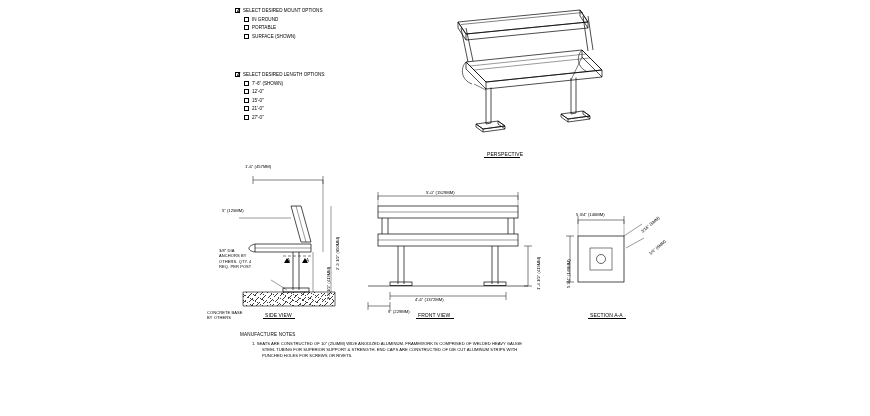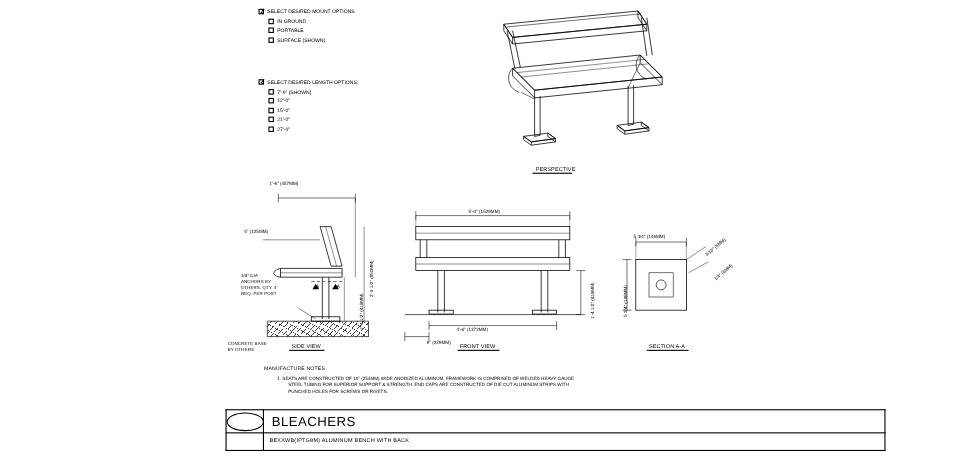--- a/index.html
+++ b/index.html
@@ -348,28 +348,14 @@
   <div class="abs dimtxt" style="left:648px; top:252px; transform:rotate(-40deg); transform-origin:left top;">1/4" (6MM)</div>
 
   <div class="abs txt" style="left:590px; top:312px; font-size:5px;">SECTION A-A</div>
   <div class="ln hl" style="left:588px; top:318px; width:38px;"></div>
 
   <div class="abs notes-title" style="left:240px; top:332px;">MANUFACTURE NOTES</div>
   <div class="abs note-body" style="left:252px; top:341px;">1.    SEATS ARE CONSTRUCTED OF 10" (254MM) WIDE ANODIZED ALUMINUM. FRAMEWORK IS COMPRISED OF WELDED HEAVY GAUGE</div>
   <div class="abs note-body" style="left:262px; top:347px;">STEEL TUBING FOR SUPERIOR SUPPORT &amp; STRENGTH. END CAPS ARE CONSTRUCTED OF DIE CUT ALUMINUM STRIPS WITH</div>
   <div class="abs note-body" style="left:262px; top:353px;">PUNCHED HOLES FOR SCREWS OR RIVETS.</div>
 
-  <div class="title-block" style="left:205px; top:372px; width:600px; height:38px;">
-
-    <div class="tb-line" style="left:0; top:0; width:600px; height:0.8px;"></div>
-    <div class="tb-line" style="left:0; top:21px; width:600px; height:0.8px;"></div>
-    <div class="tb-line" style="left:0; top:37px; width:600px; height:0.8px;"></div>
-    <div class="tb-line" style="left:0; top:0; width:0.8px; height:38px;"></div>
-    <div class="tb-line" style="left:599px; top:0; width:0.8px; height:38px;"></div>
-    <div class="tb-line" style="left:34px; top:0; width:0.8px; height:38px;"></div>
-
-    <div class="circ" style="left:1px; top:3px; width:34px; height:17px;"></div>
-
-    <div class="abs tb-title" style="left:42px; top:4px;">BLEACHERS</div>
-    <div class="abs tb-sub" style="left:40px; top:26px;">BEXXWB(IPTG8M)  ALUMINUM BENCH WITH BACK</div>
-  </div>
 
 </div>
 
 </body></html>

